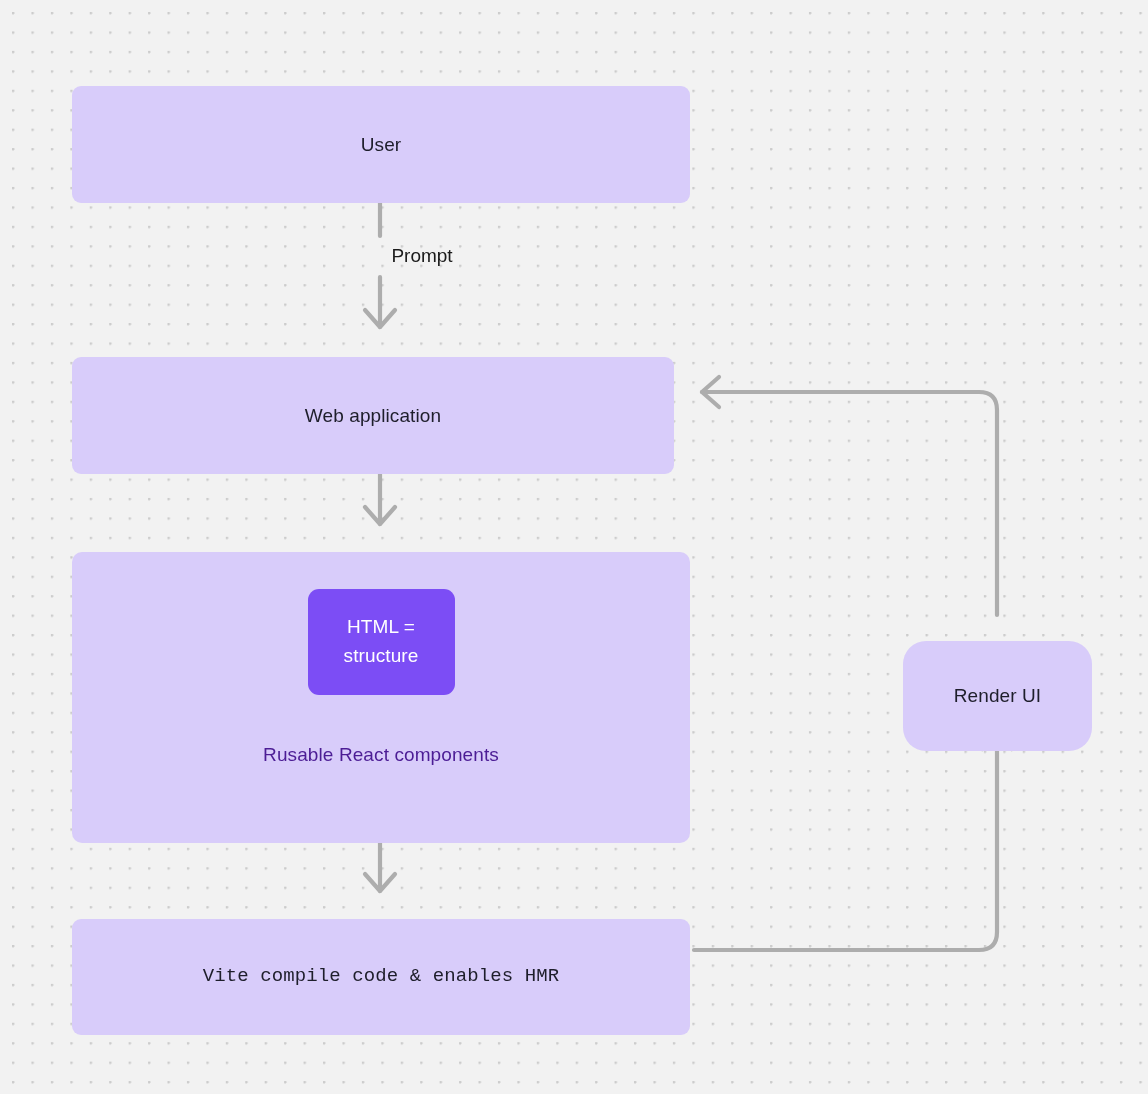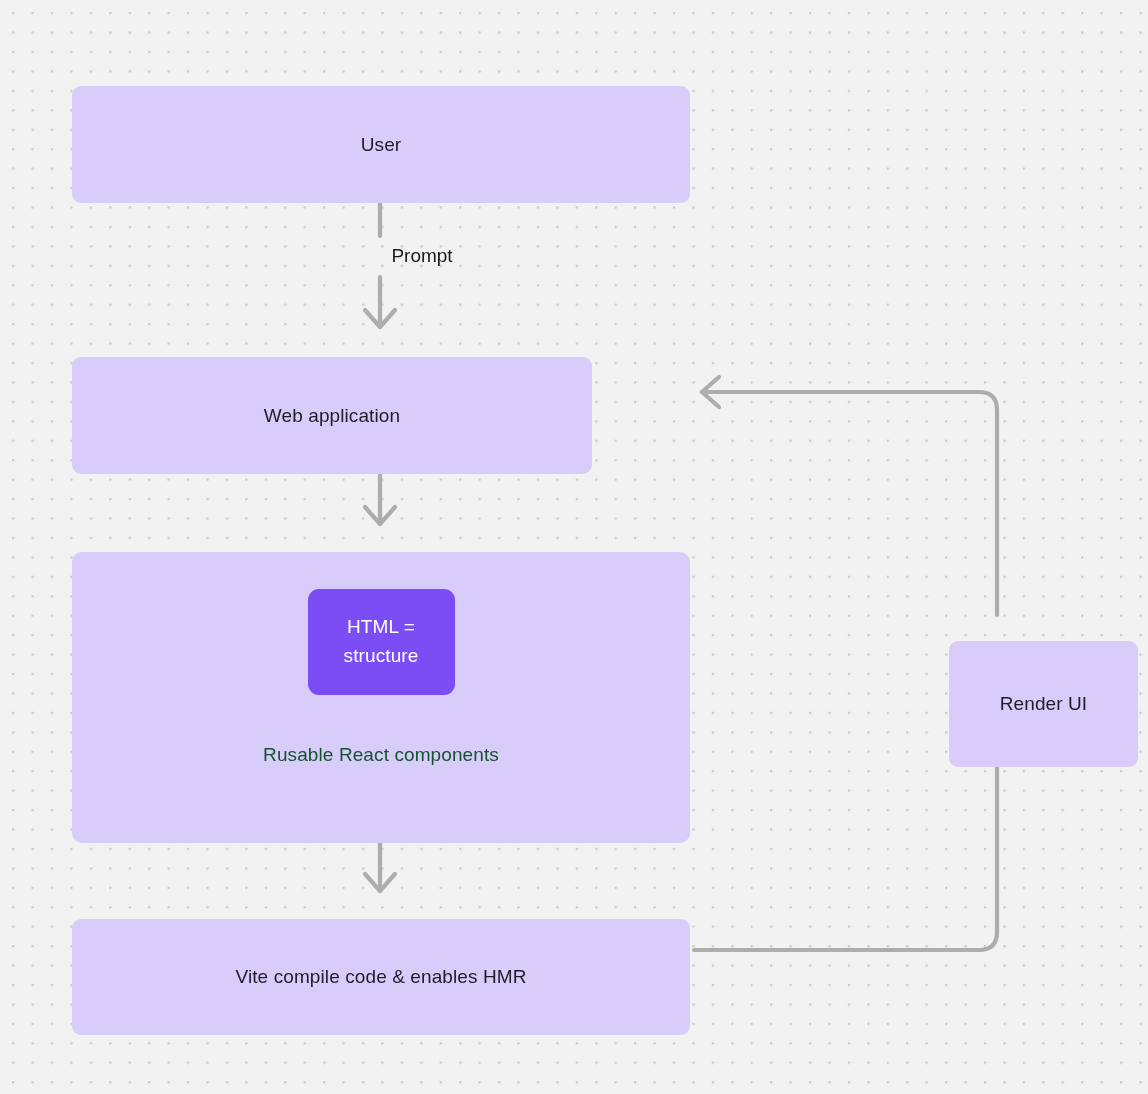--- a/index.html
+++ b/index.html
@@ -36,25 +36,25 @@
     color: #1e1e2b;
     font-size: 19px;
     line-height: 1.45;
     text-align: center;
     letter-spacing: 0.1px;
     user-select: none;
     margin-top: 24px;
   }
 
   .node-user      { left: 72px;  top: 62px;  width: 618px; height: 117px; }
-  .node-webapp    { left: 72px;  top: 333px; width: 520px; height: 117px; text-align: right; }
+  .node-webapp    { left: 72px;  top: 333px; width: 602px; height: 117px; text-align: right; }
   .node-comps     { left: 72px;  top: 528px; width: 618px; height: 291px;
                     display: block; border-radius: 10px; }
-  .node-vite      { left: 72px;  top: 895px; width: 618px; height: 116px; }
-  .node-render    { left: 949px; top: 617px; width: 189px; height: 126px; }
+  .node-vite      { left: 72px;  top: 895px; width: 618px; height: 116px; font-family: Liberation Mono, monospace; }
+  .node-render    { left: 903px; top: 617px; width: 189px; height: 110px; border-radius: 23px; }
 
   .chip-row {
     position: absolute;
     left: 0;
     top: 37px;
     width: 618px;
     display: flex;
     justify-content: center;
     gap: 23px;
   }
@@ -74,21 +74,21 @@
     user-select: none;
   }
 
   .comps-caption {
     position: absolute;
     left: 0;
     top: 189px;
     width: 618px;
     text-align: center;
     font-size: 19px;
-    color: #14532d;
+    color: #4c1d95;
     user-select: none;
   }
 
   .edge-label {
     position: absolute;
     font-size: 19px;
     color: #1b1b1b;
     background: transparent;
     white-space: nowrap;
     user-select: none;

